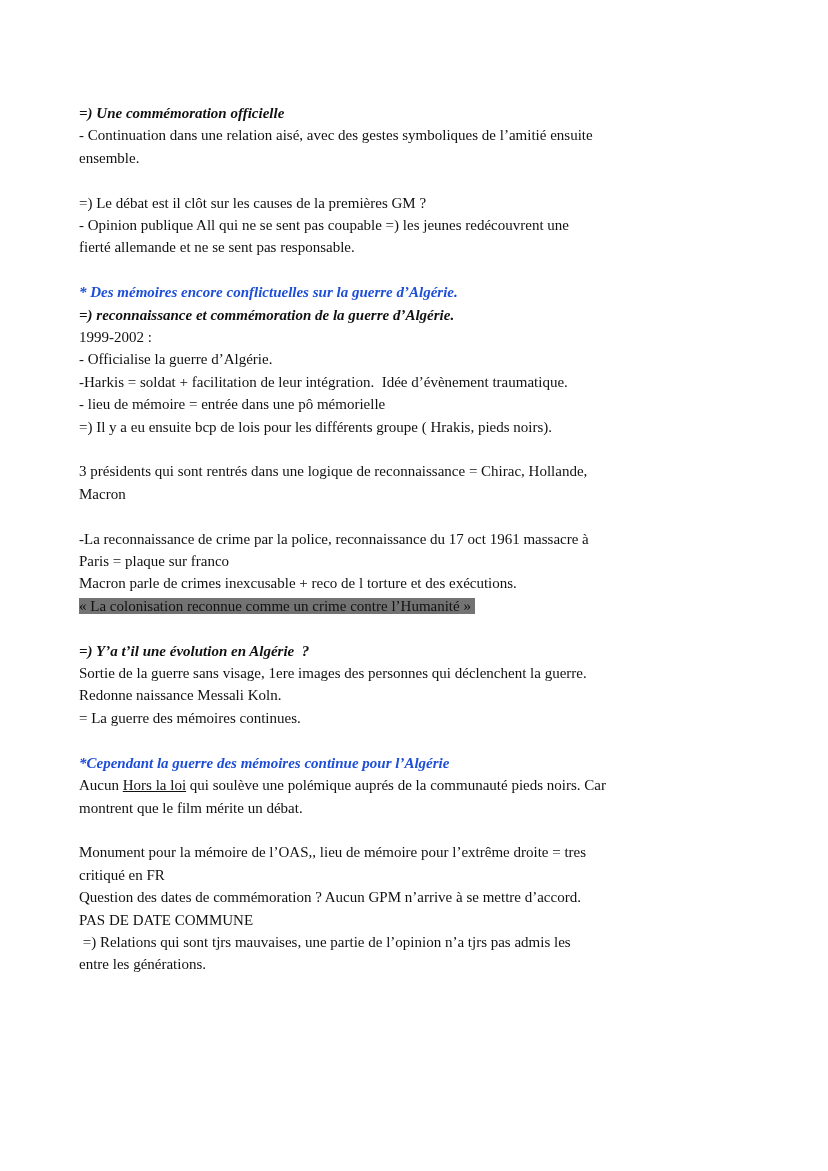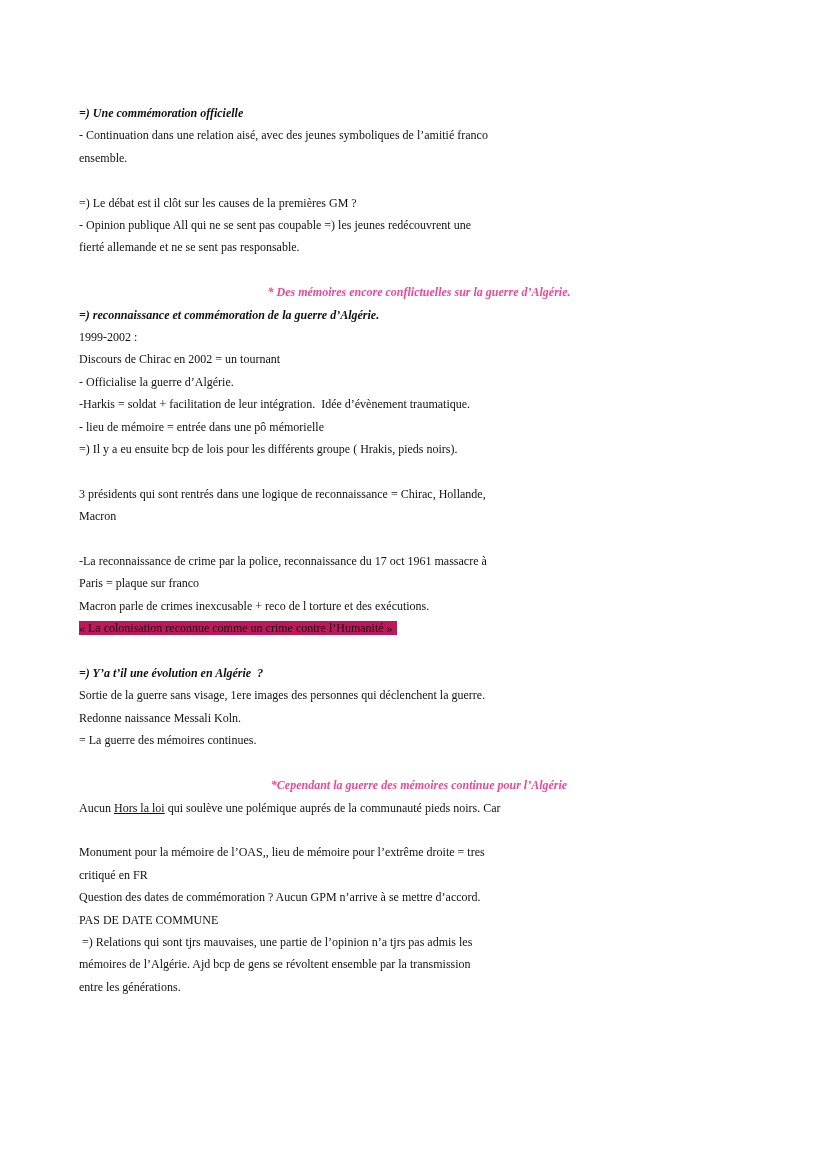--- a/index.html
+++ b/index.html
@@ -12,71 +12,69 @@
       height: 1171px;
       position: relative;
       overflow: hidden;
     }
     .page {
       position: absolute;
       left: 79px;
       top: 102px;
       width: 680px;
       font-family: "Liberation Serif", serif;
-      font-size: 12px;
+      font-size: 15px;
       line-height: 22.4px;
       color: #111111;
     }
     .line {
       display: block;
       white-space: pre-wrap;
       min-height: 22.4px;
     }
     .bi {
       font-weight: bold;
       font-style: italic;
     }
     .red {
-      color: #ec4899;
-      text-align: center;
+      color: #1d4ed8;
     }
     .hl {
-      background: #be185d;
+      background: #737373;
       padding-right: 4px;
     }
     .u {
       text-decoration: underline;
     }
     .strike-eq {
       position: relative;
     }
     .blank {
       display: block;
       height: 22.4px;
     }
   </style>
 </head>
 <body>
 
 <div class="page">
 
   <span class="line bi">=) Une commémoration officielle</span>
-  <span class="line">- Continuation dans une relation aisé, avec des jeunes symboliques de l’amitié franco</span>
+  <span class="line">- Continuation dans une relation aisé, avec des gestes symboliques de l’amitié ensuite</span>
   <span class="line">ensemble.</span>
   <span class="blank"></span>
 
   <span class="line">=) Le débat est il clôt sur les causes de la premières GM ?</span>
   <span class="line">- Opinion publique All qui ne se sent pas coupable =) les jeunes redécouvrent une</span>
   <span class="line">fierté allemande et ne se sent pas responsable.</span>
   <span class="blank"></span>
 
   <span class="line bi red">* Des mémoires encore conflictuelles sur la guerre d’Algérie.</span>
   <span class="line bi">=) reconnaissance et commémoration de la guerre d’Algérie.</span>
   <span class="line">1999-2002 :</span>
-  <span class="line">Discours de Chirac en 2002 = un tournant</span>
   <span class="line">- Officialise la guerre d’Algérie.</span>
   <span class="line">-Harkis = soldat + facilitation de leur intégration.  Idée d’évènement traumatique.</span>
   <span class="line">- lieu de mémoire = entrée dans une pô mémorielle</span>
   <span class="line">=) Il y a eu ensuite bcp de lois pour les différents groupe ( Hrakis, pieds noirs).</span>
   <span class="blank"></span>
 
   <span class="line">3 présidents qui sont rentrés dans une logique de reconnaissance = Chirac, Hollande,</span>
   <span class="line">Macron</span>
   <span class="blank"></span>
 
@@ -87,23 +85,23 @@
   <span class="blank"></span>
 
   <span class="line bi">=) Y’a t’il une évolution en Algérie  ?</span>
   <span class="line">Sortie de la guerre sans visage, 1ere images des personnes qui déclenchent la guerre.</span>
   <span class="line">Redonne naissance Messali Koln.</span>
   <span class="line">= La guerre des mémoires continues.</span>
   <span class="blank"></span>
 
   <span class="line bi red">*Cependant la guerre des mémoires continue pour l’Algérie</span>
   <span class="line"><span>Aucun </span><span class="u">Hors la loi</span><span> qui soulève une polémique auprés de la communauté pieds noirs. Car</span></span>
+  <span class="line">montrent que le film mérite un débat.</span>
   <span class="blank"></span>
 
   <span class="line">Monument pour la mémoire de l’OAS,, lieu de mémoire pour l’extrême droite = tres</span>
   <span class="line">critiqué en FR</span>
   <span class="line">Question des dates de commémoration ? Aucun GPM n’arrive à se mettre d’accord.</span>
   <span class="line">PAS DE DATE COMMUNE</span>
   <span class="line"> =) Relations qui sont tjrs mauvaises, une partie de l’opinion n’a tjrs pas admis les</span>
-  <span class="line">mémoires de l’Algérie. Ajd bcp de gens se révoltent ensemble par la transmission</span>
   <span class="line">entre les générations.</span>
 
 </div>
 
 </body></html>

